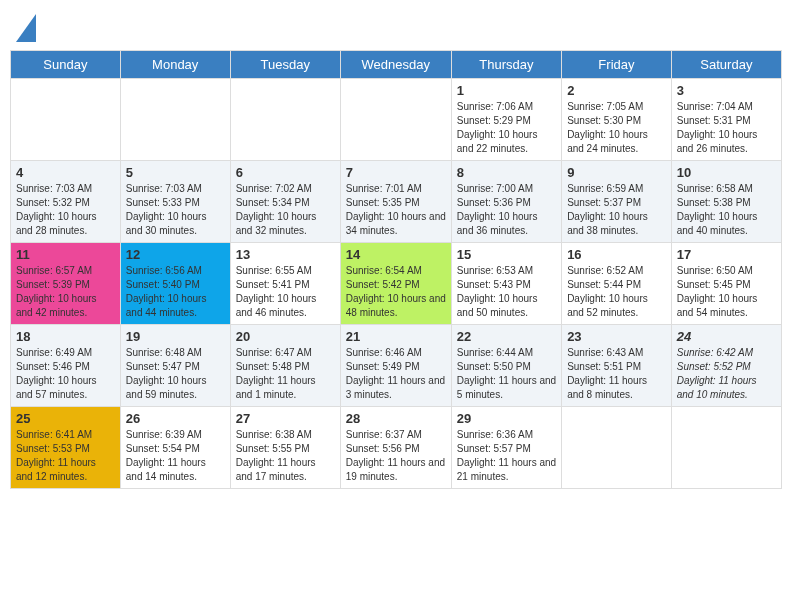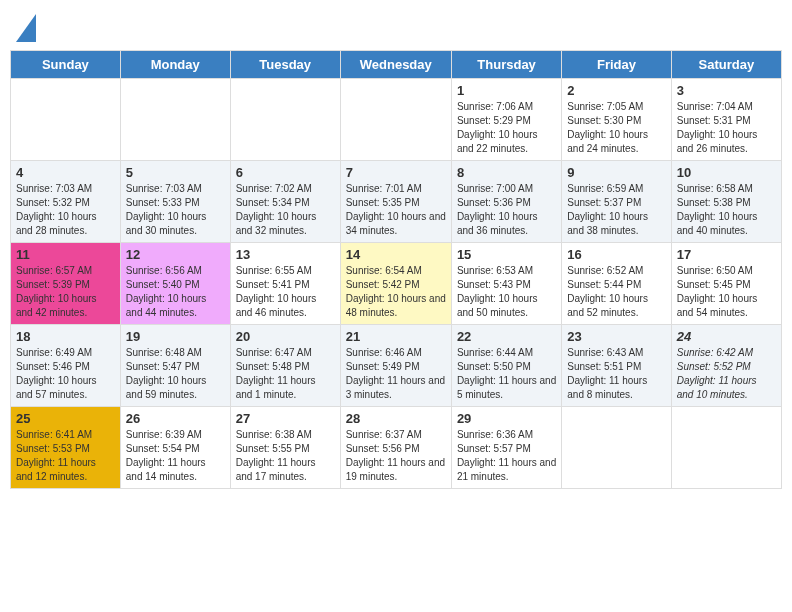--- a/index.html
+++ b/index.html
@@ -57,21 +57,21 @@
     .calendar {
       width: 100%;
       border-collapse: collapse;
     }
     .calendar th {
       background-color: #3a7fc1;
       color: #fff;
       text-align: center;
       padding: 6px 4px;
       font-size: 13px;
-      font-weight: bold;
+      font-weight: normal;
       border: 1px solid #ddd;
     }
     .calendar td {
       vertical-align: top;
       border: 1px solid #ddd;
       padding: 4px 5px;
       width: 113px;
       min-height: 80px;
     }
     .day-num {
@@ -177,29 +177,29 @@
         <td style="background-color: rgb(240, 244, 248);">
           <span class="day-num">10</span>
           <div class="day-info">Sunrise: 6:58 AM<br>Sunset: 5:38 PM<br>Daylight: 10 hours and 40 minutes.</div>
         </td>
       </tr>
       <tr>
         <td style="background-color: #ec4899;">
           <span class="day-num">11</span>
           <div class="day-info">Sunrise: 6:57 AM<br>Sunset: 5:39 PM<br>Daylight: 10 hours and 42 minutes.</div>
         </td>
-        <td style="background-color: #f0abfc;">
+        <td style="background-color: #0ea5e9;">
           <span class="day-num">12</span>
           <div class="day-info">Sunrise: 6:56 AM<br>Sunset: 5:40 PM<br>Daylight: 10 hours and 44 minutes.</div>
         </td>
         <td style="background-color: rgb(255, 255, 255);">
           <span class="day-num">13</span>
           <div class="day-info">Sunrise: 6:55 AM<br>Sunset: 5:41 PM<br>Daylight: 10 hours and 46 minutes.</div>
         </td>
-        <td style="background-color: #fef9c3;">
+        <td style="background-color: #bef264;">
           <span class="day-num">14</span>
           <div class="day-info">Sunrise: 6:54 AM<br>Sunset: 5:42 PM<br>Daylight: 10 hours and 48 minutes.</div>
         </td>
         <td style="background-color: rgb(255, 255, 255);">
           <span class="day-num">15</span>
           <div class="day-info">Sunrise: 6:53 AM<br>Sunset: 5:43 PM<br>Daylight: 10 hours and 50 minutes.</div>
         </td>
         <td style="background-color: rgb(255, 255, 255);">
           <span class="day-num">16</span>
           <div class="day-info">Sunrise: 6:52 AM<br>Sunset: 5:44 PM<br>Daylight: 10 hours and 52 minutes.</div>

